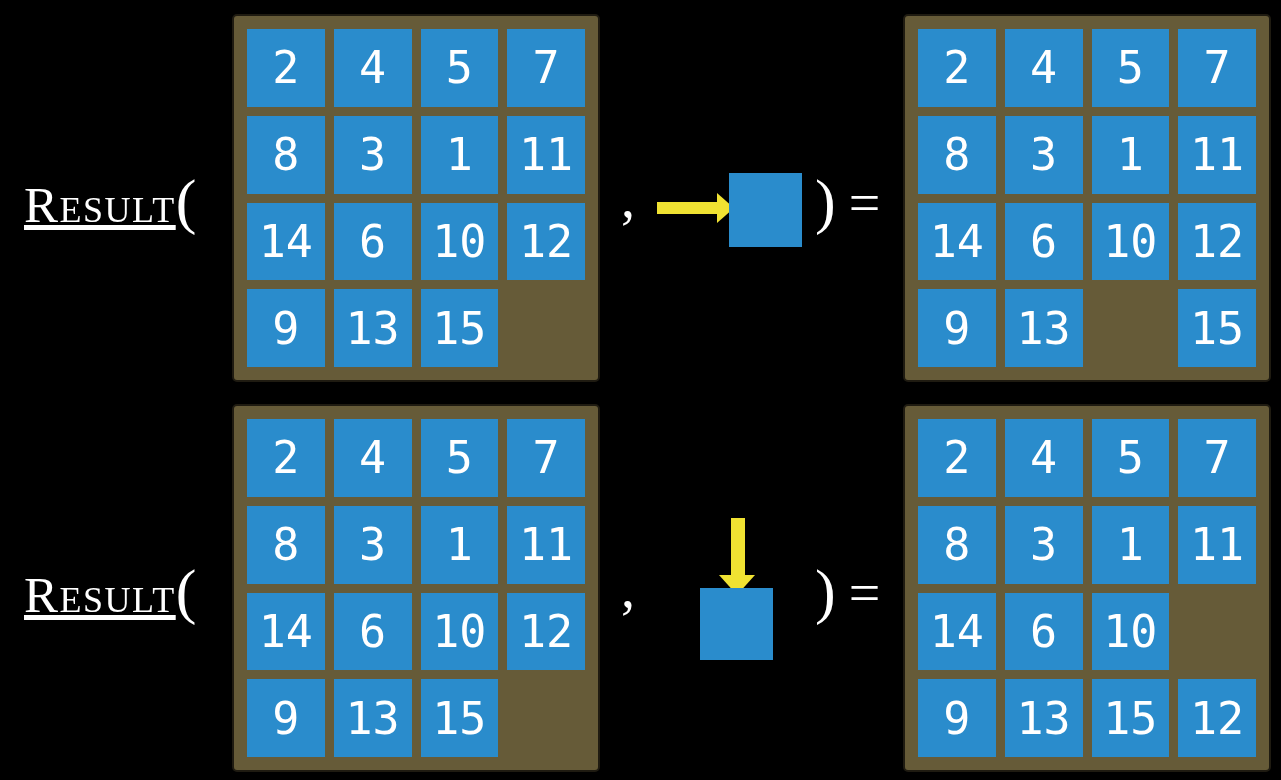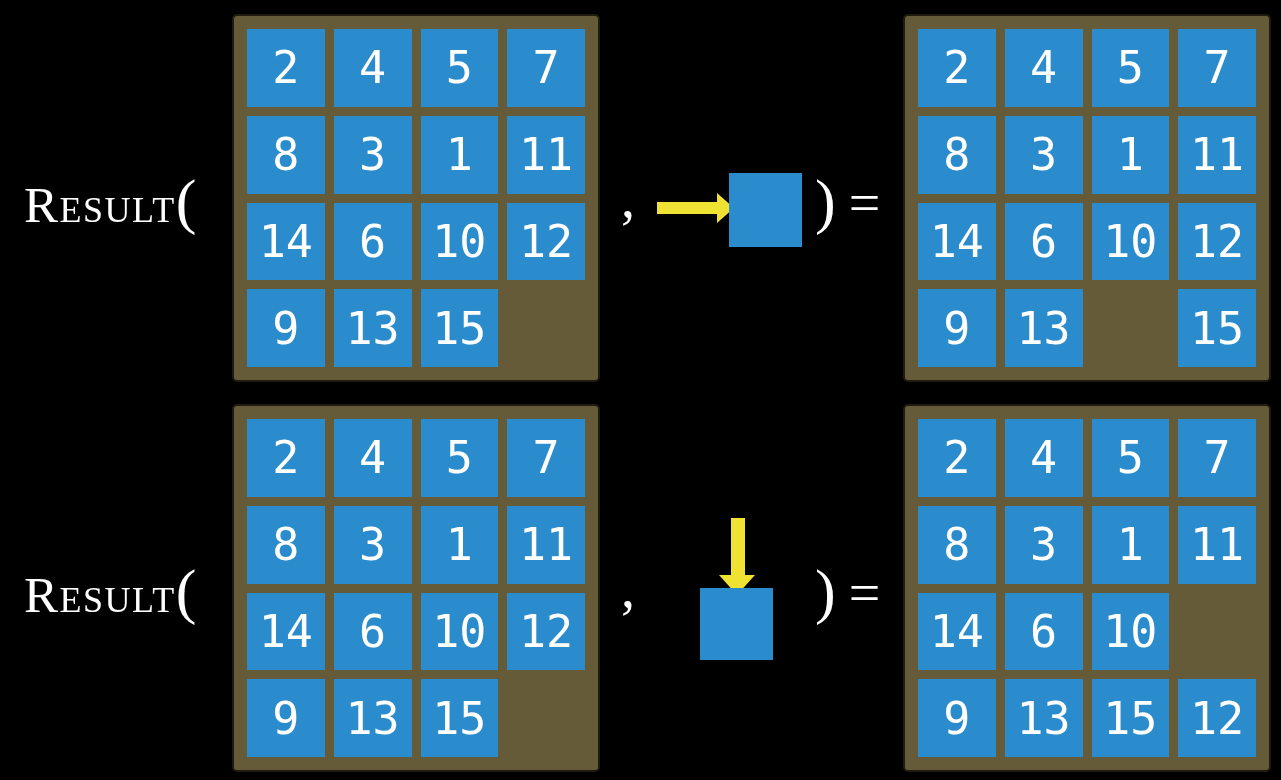--- a/index.html
+++ b/index.html
@@ -14,21 +14,21 @@
   .row { position: absolute; left: 0; width: 1281px; height: 390px; }
   #row-1 { top: 0; }
   #row-2 { top: 390px; }
 
   
   .func-label {
     position: absolute; left: 24px; top: 170px;
     color: var(--text-white, #fff);
     font-size: 51px; line-height: 1; white-space: nowrap;
   }
-  .func-name { font-variant: small-caps; letter-spacing: 1.5px; }
+  .func-name { font-variant: small-caps; letter-spacing: 1.5px; text-decoration: underline; }
   .open-paren { font-size: 62px; }
   .comma-sep {
     position: absolute; left: 621px; top: 170px;
     color: var(--text-white, #fff); font-size: 56px; line-height: 1;
   }
   .close-eq {
     position: absolute; left: 815px; top: 170px;
     color: var(--text-white, #fff); font-size: 56px; line-height: 1; white-space: nowrap;
   }
   .close-eq .close-paren { font-size: 62px; }

